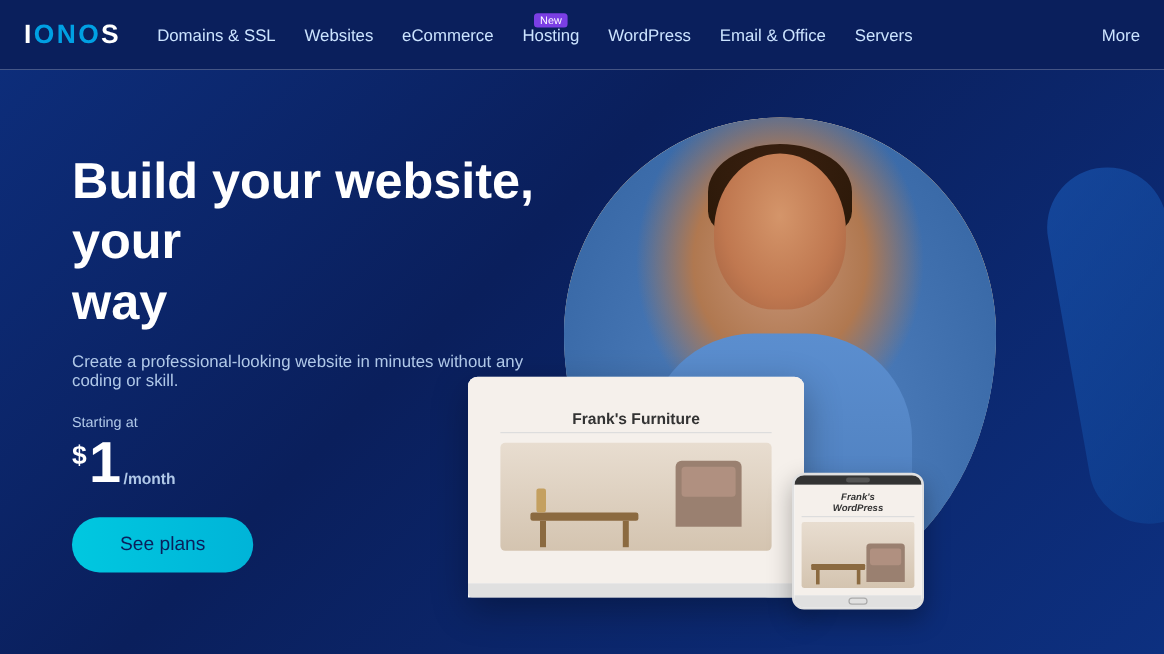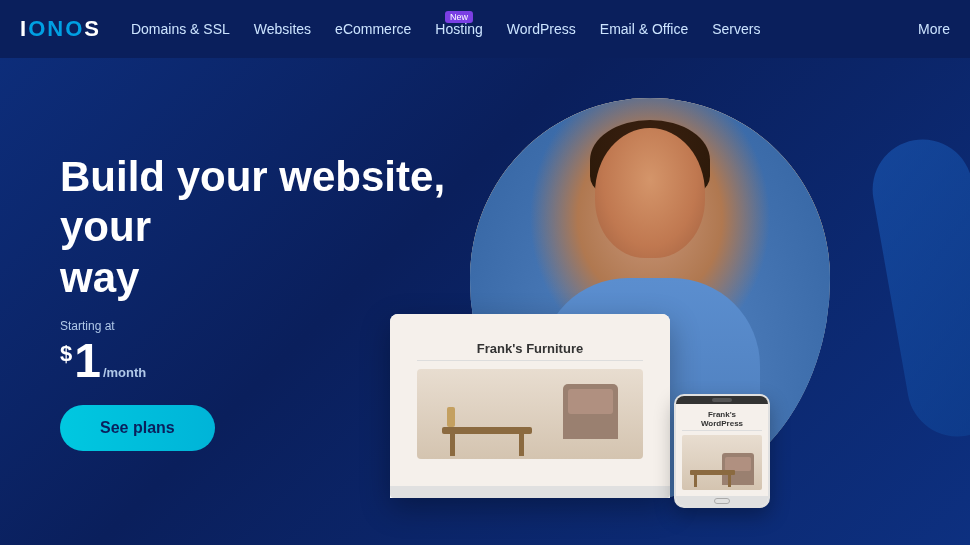--- a/index.html
+++ b/index.html
@@ -116,21 +116,21 @@
       color: #b0c8e8;
       margin-top: 28px;
     }
     .hero-btn {
       background: linear-gradient(90deg, #00c8e0 0%, #00b4d8 100%);
       color: #0a1f5c;
       border: none;
       border-radius: 30px;
       padding: 14px 40px;
       font-size: 16px;
-      font-weight: bold;
+      font-weight: normal;
       cursor: pointer;
       display: inline-block;
     }
 
     
     .hero-visual {
       position: absolute;
       right: 80px;
       top: 20px;
       width: 500px;
@@ -231,26 +231,27 @@
       height: 12px;
       background: #e0e0e0;
       border-radius: 0 0 4px 4px;
     }
 
     
     .phone-mockup {
       position: absolute;
       right: 120px;
       bottom: 30px;
-      width: 96px;
+      width: 110px;
       background: white;
       border-radius: 10px;
       box-shadow: 0 8px 20px rgba(0,0,0,0.3);
       overflow: hidden;
       border: 2px solid #e0e0e0;
+      font-style: italic;
     }
     .phone-notch {
       height: 8px;
       background: #333;
       display: flex;
       justify-content: center;
       align-items: center;
     }
     .phone-notch-dot {
       width: 20px;
@@ -360,20 +361,21 @@
   <svg class="v-shape" width="70" height="180" viewBox="0 0 70 180">
     <path d="M10 10 L35 160 L60 10" stroke="#4a90d9" stroke-width="18" fill="none" stroke-linecap="round" stroke-linejoin="round" opacity="0.5"></path>
     <path d="M25 10 L50 160" stroke="#4a90d9" stroke-width="12" fill="none" stroke-linecap="round" opacity="0.3"></path>
   </svg>
 
   <div class="hero-content">
     <div class="hero-title">
       <span>Build your website, your</span><br>
       <span>way</span>
     </div>
+    <div class="hero-desc">Create a professional-looking website in minutes without any coding or skill.</div>
     <div class="hero-price-label">Starting at</div>
     <div class="hero-price">
       <span class="dollar">$</span>
       <span class="num">1</span>
       <span class="per">/month</span>
     </div>
     <button class="hero-btn">See plans</button>
   </div>
 
   <div class="hero-visual">

